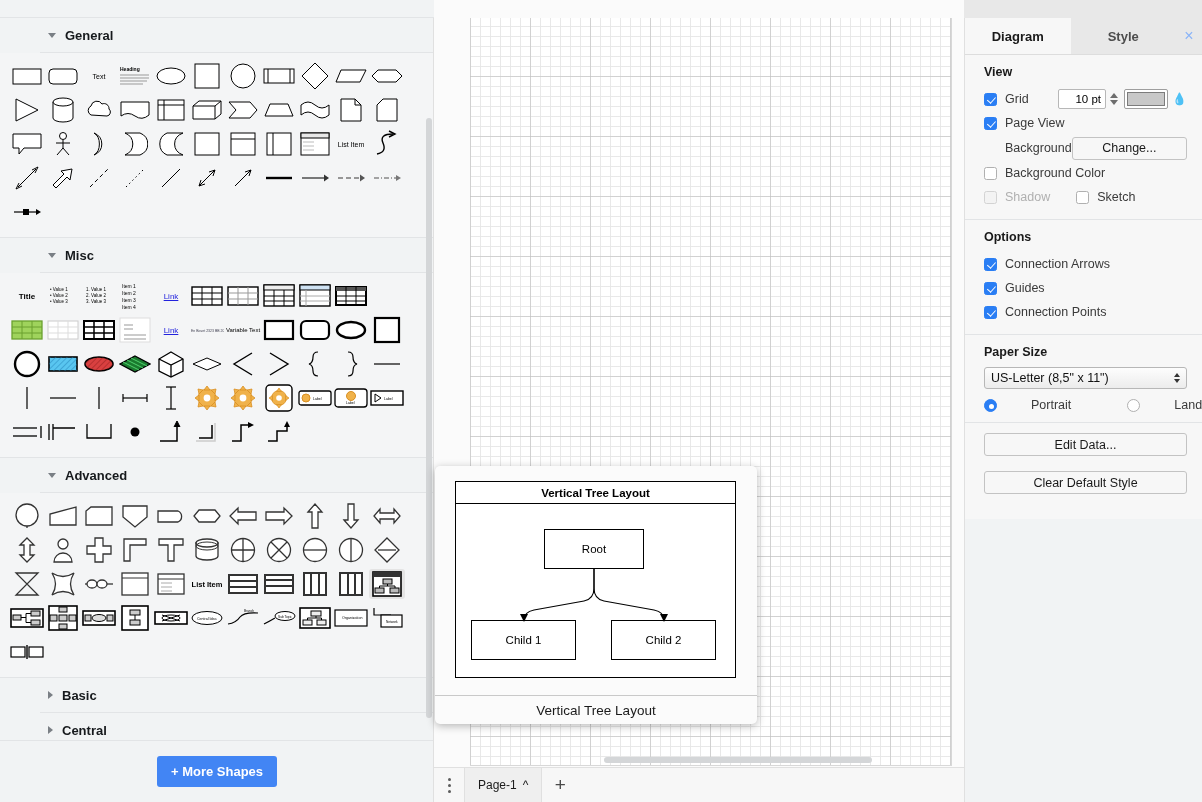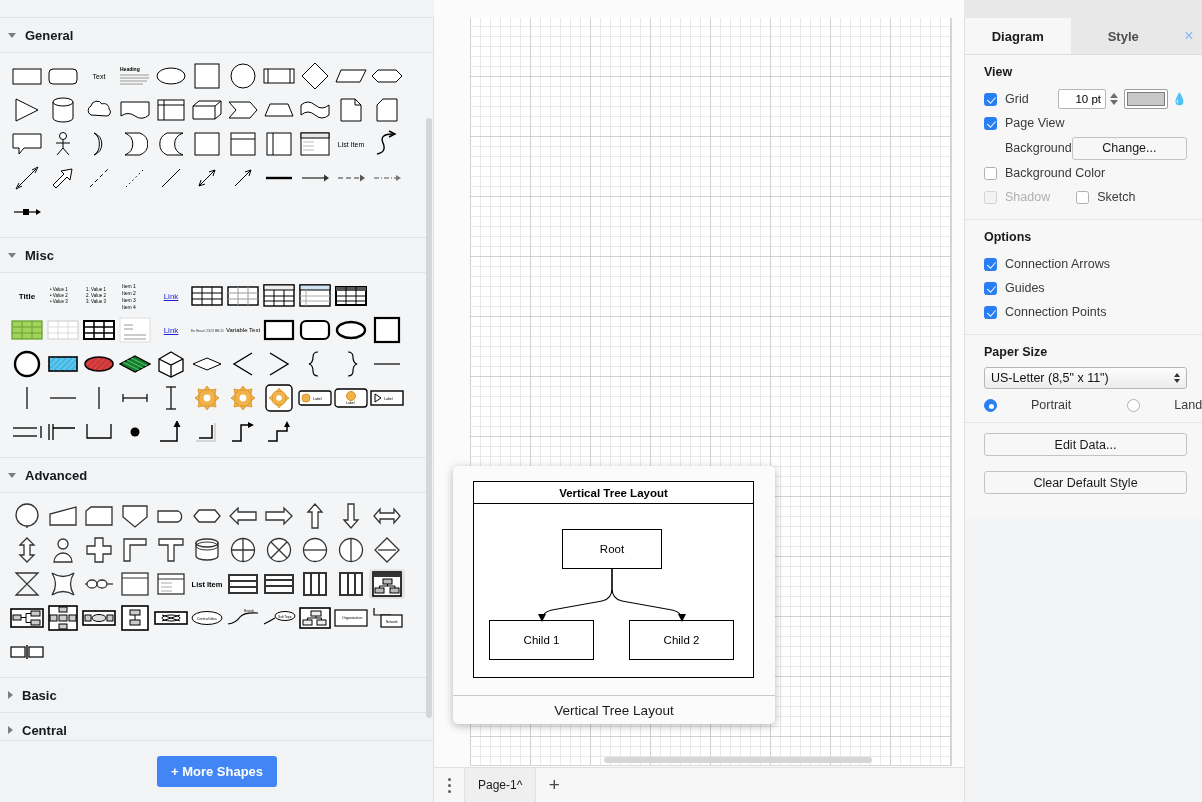--- a/index.html
+++ b/index.html
@@ -14,21 +14,21 @@
 
   
   #left-panel {
     position:absolute; left:0; top:18px; width:434px; height:784px;
     background:#f1f3f4; overflow:hidden; border-right:1px solid #e0e0e0;
   }
   #left-scroll { position:absolute; left:0; top:0; width:434px; bottom:62px; overflow:hidden; }
   .sec-title {
     height:35px; display:flex; align-items:center; padding-left:8px;
     font-size:13px; font-weight:bold; color:#16191c; background:#f1f3f4;
-    border-bottom:1px solid #e2e4e6; cursor:pointer; user-select:none;
+    border-bottom:1px solid #e2e4e6; cursor:pointer; user-select:none;margin-left:40px;
   }
   .sec-title.first { border-top:none; }
   .tri { width:0;height:0; margin-right:9px; }
   .tri.open { border-left:4.5px solid transparent; border-right:4.5px solid transparent; border-top:5.5px solid #7a7f85; }
   .tri.closed { border-top:4.5px solid transparent; border-bottom:4.5px solid transparent; border-left:5.5px solid #7a7f85; }
   .palette { background:#f4f5f6; padding:6px 0 8px 0; border-bottom:1px solid #e2e4e6; }
   .prow { display:flex; height:34px; align-items:center; padding-left:9px; }
   .sh {
     width:36px; height:30px; margin-right:0px; position:relative;
     display:flex; align-items:center; justify-content:center; cursor:pointer;
@@ -67,21 +67,21 @@
       linear-gradient(to bottom, rgba(190,190,190,.55) 1px, transparent 1px),
       linear-gradient(to right, rgba(230,230,230,.9) 1px, transparent 1px),
       linear-gradient(to bottom, rgba(230,230,230,.9) 1px, transparent 1px);
     background-size: 60px 60px, 60px 60px, 10px 10px, 10px 10px;
     background-position: 0 -2px, 0 -2px, 0 -2px, 0 -2px;
   }
   #canvas-hbar { position:absolute; left:170px; bottom:4px; width:268px; height:6px; background:#d4d6d8; border-radius:3px; }
 
   
   #preview {
-    position:absolute; left:453px; top:466px; width:322px; height:258px;
+    position:absolute; left:435px; top:466px; width:322px; height:258px;
     background:#fbfbfb; border-radius:5px;
     box-shadow:0 2px 9px rgba(0,0,0,.28);
     overflow:hidden;
   }
   #preview-body { position:absolute; left:0; top:0; width:322px; height:229px; }
   #preview-label {
     position:absolute; left:0; bottom:0; width:322px; height:29px;
     border-top:1px solid #c9c9c9; display:flex; align-items:center; justify-content:center;
     font-size:13.5px; color:#1a1a1a;
   }
@@ -169,21 +169,21 @@
   .fullbtn { width:100%; margin-bottom:15px; }
 
   
   #bottom-bar {
     position:absolute; left:434px; bottom:0; width:530px; height:35px;
     background:#f7f7f7; border-top:1px solid #e0e0e0; display:flex; align-items:center;
   }
   #kebab { width:30px; display:flex; flex-direction:column; align-items:center; justify-content:center; cursor:pointer; }
   #kebab i { width:3px;height:3px;border-radius:50%;background:#5c5c5c; margin:1.5px 0; display:block; }
   .ptab {
-    height:35px; padding:0 13px; display:flex; align-items:center; 
+    height:35px; padding:0 13px; display:flex; align-items:center; gap:6px;
     background:#efefef; border-left:1px solid #e0e0e0; border-right:1px solid #e0e0e0;
     font-size:12px; color:#1a1a1a; cursor:pointer;
   }
   #add-page { width:36px; display:flex; align-items:center; justify-content:center; font-size:19px; color:#4a4a4a; cursor:pointer; }
 
   
   #topstrip { position:absolute; left:0; top:0; width:1202px; height:18px; background:#fbfbfb; }
   #topstrip .lp { position:absolute; left:0; top:0; width:434px; height:18px; background:#f1f3f4; border-bottom:1px solid #e2e4e6;}
   #topstrip .rp { position:absolute; right:0; top:0; width:238px; height:18px; background:#e8e8e8; }
 </style>

